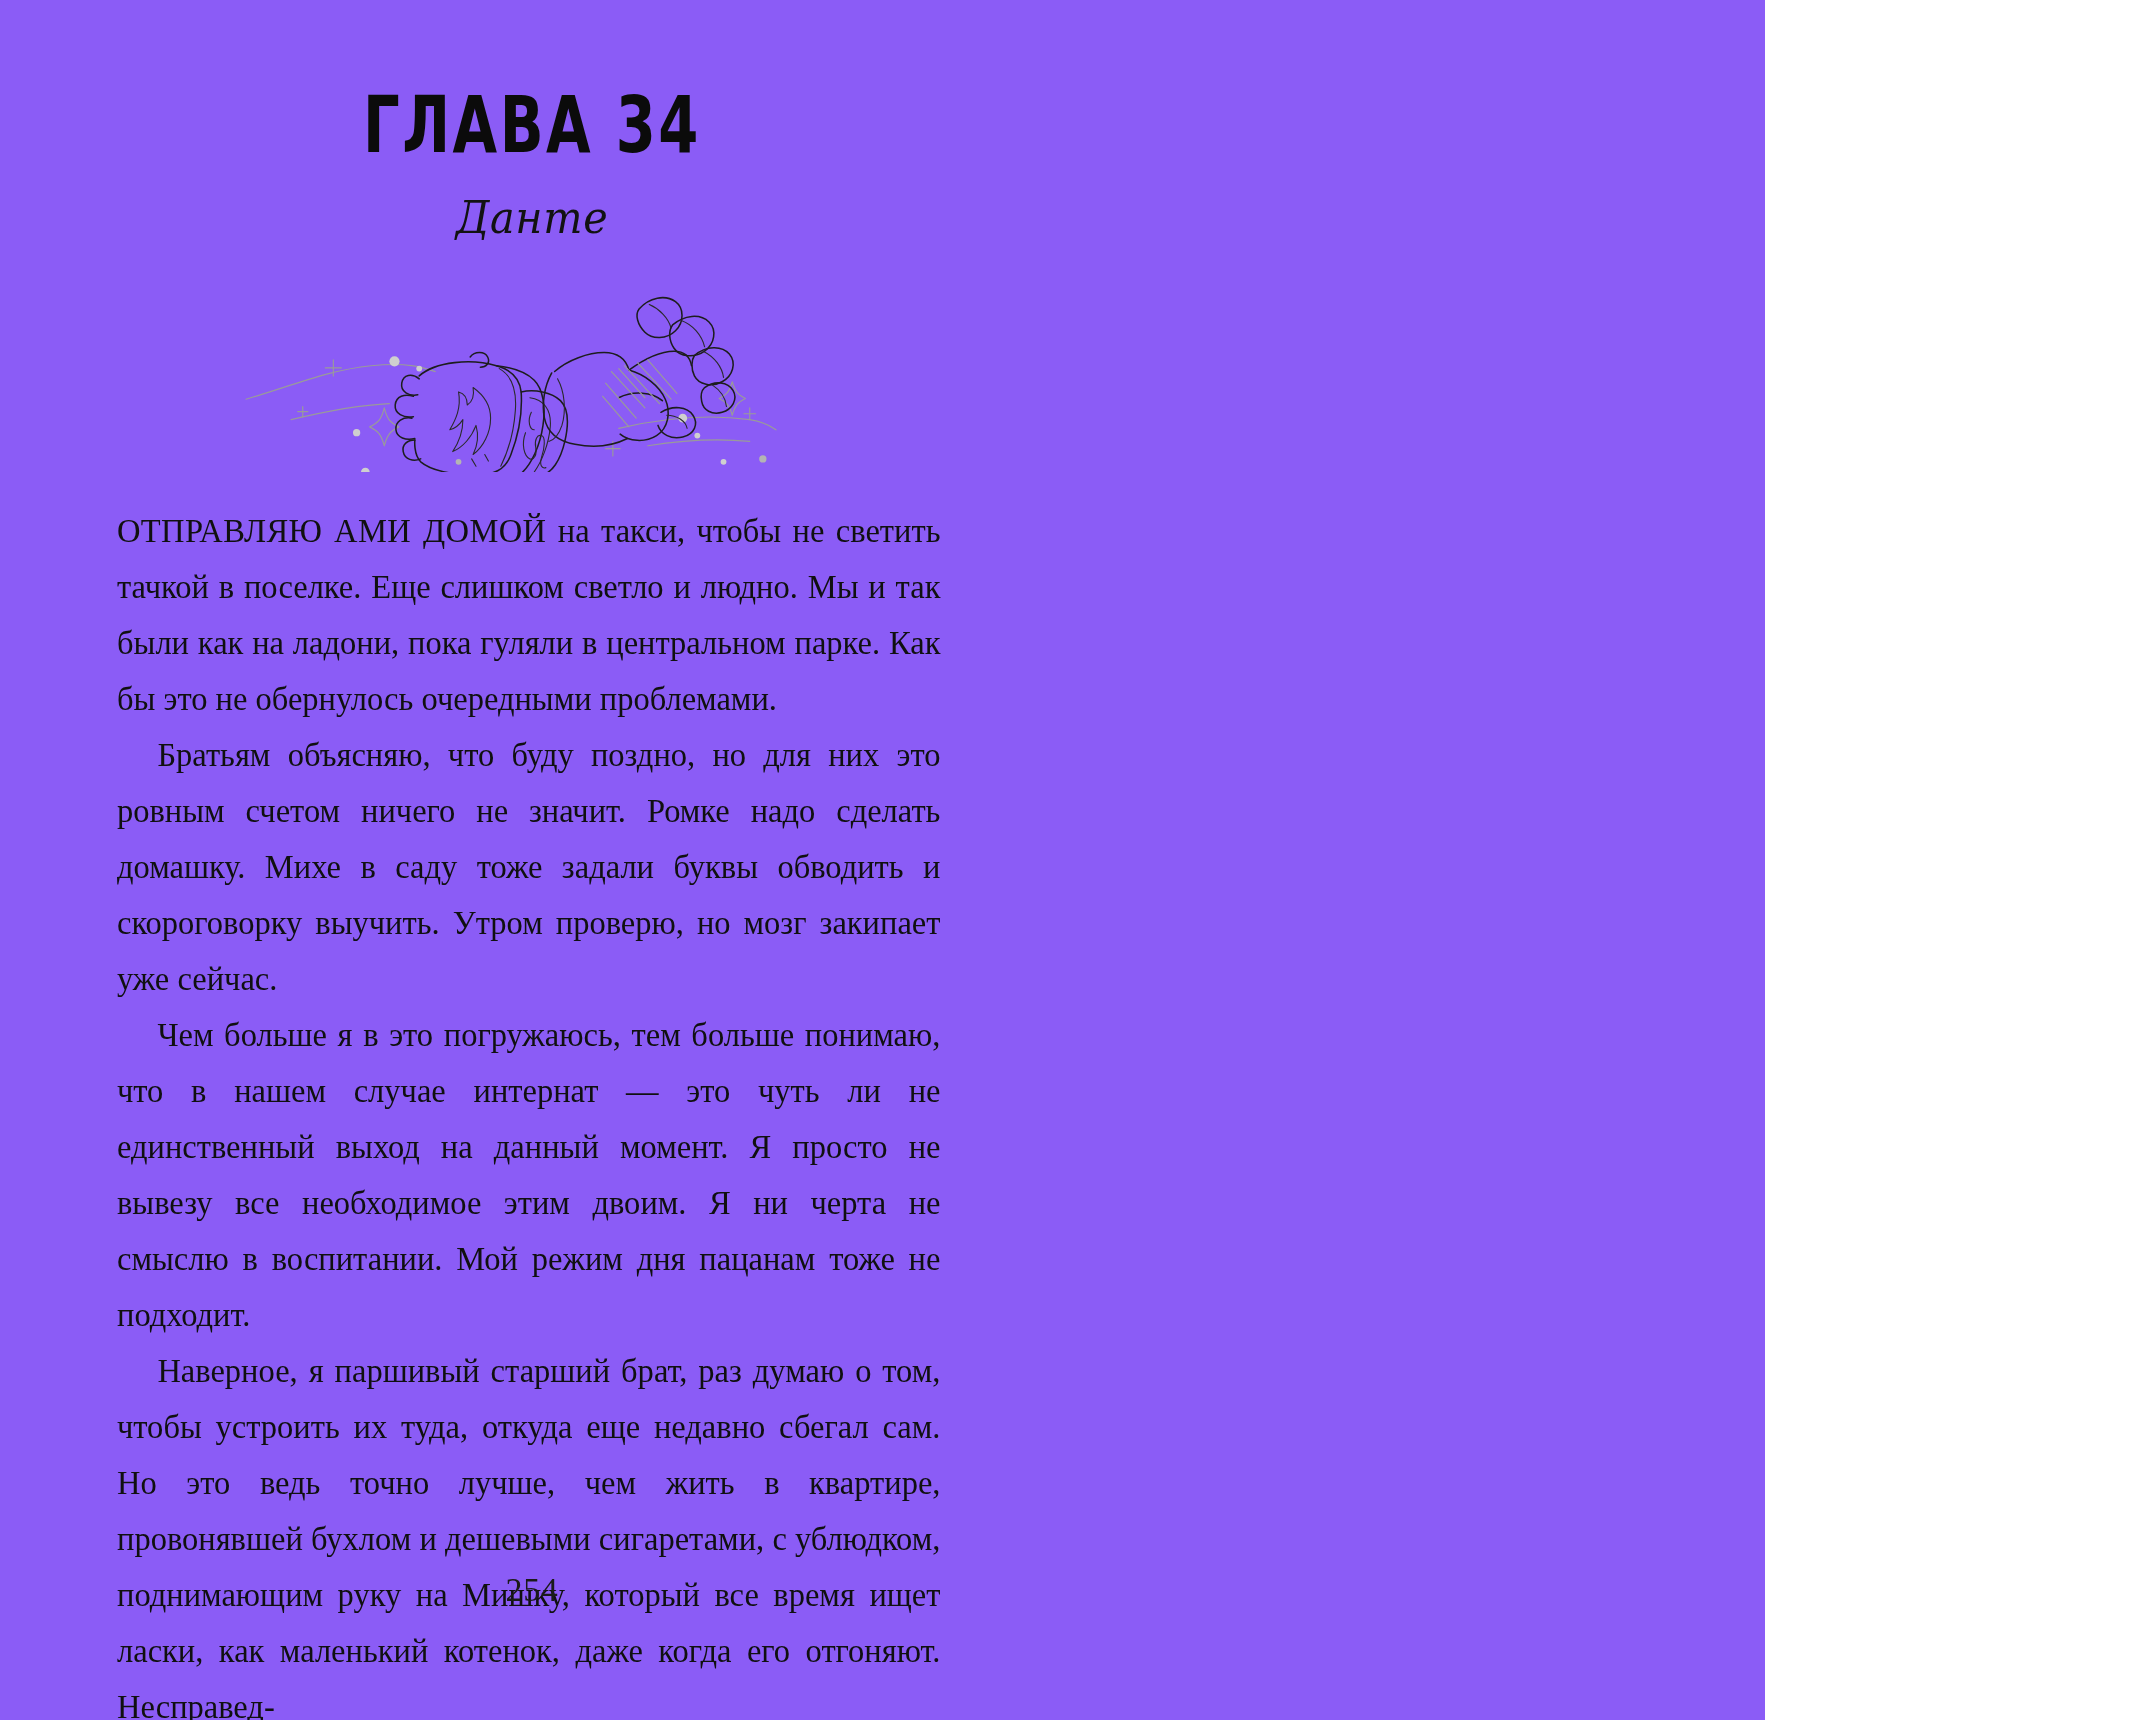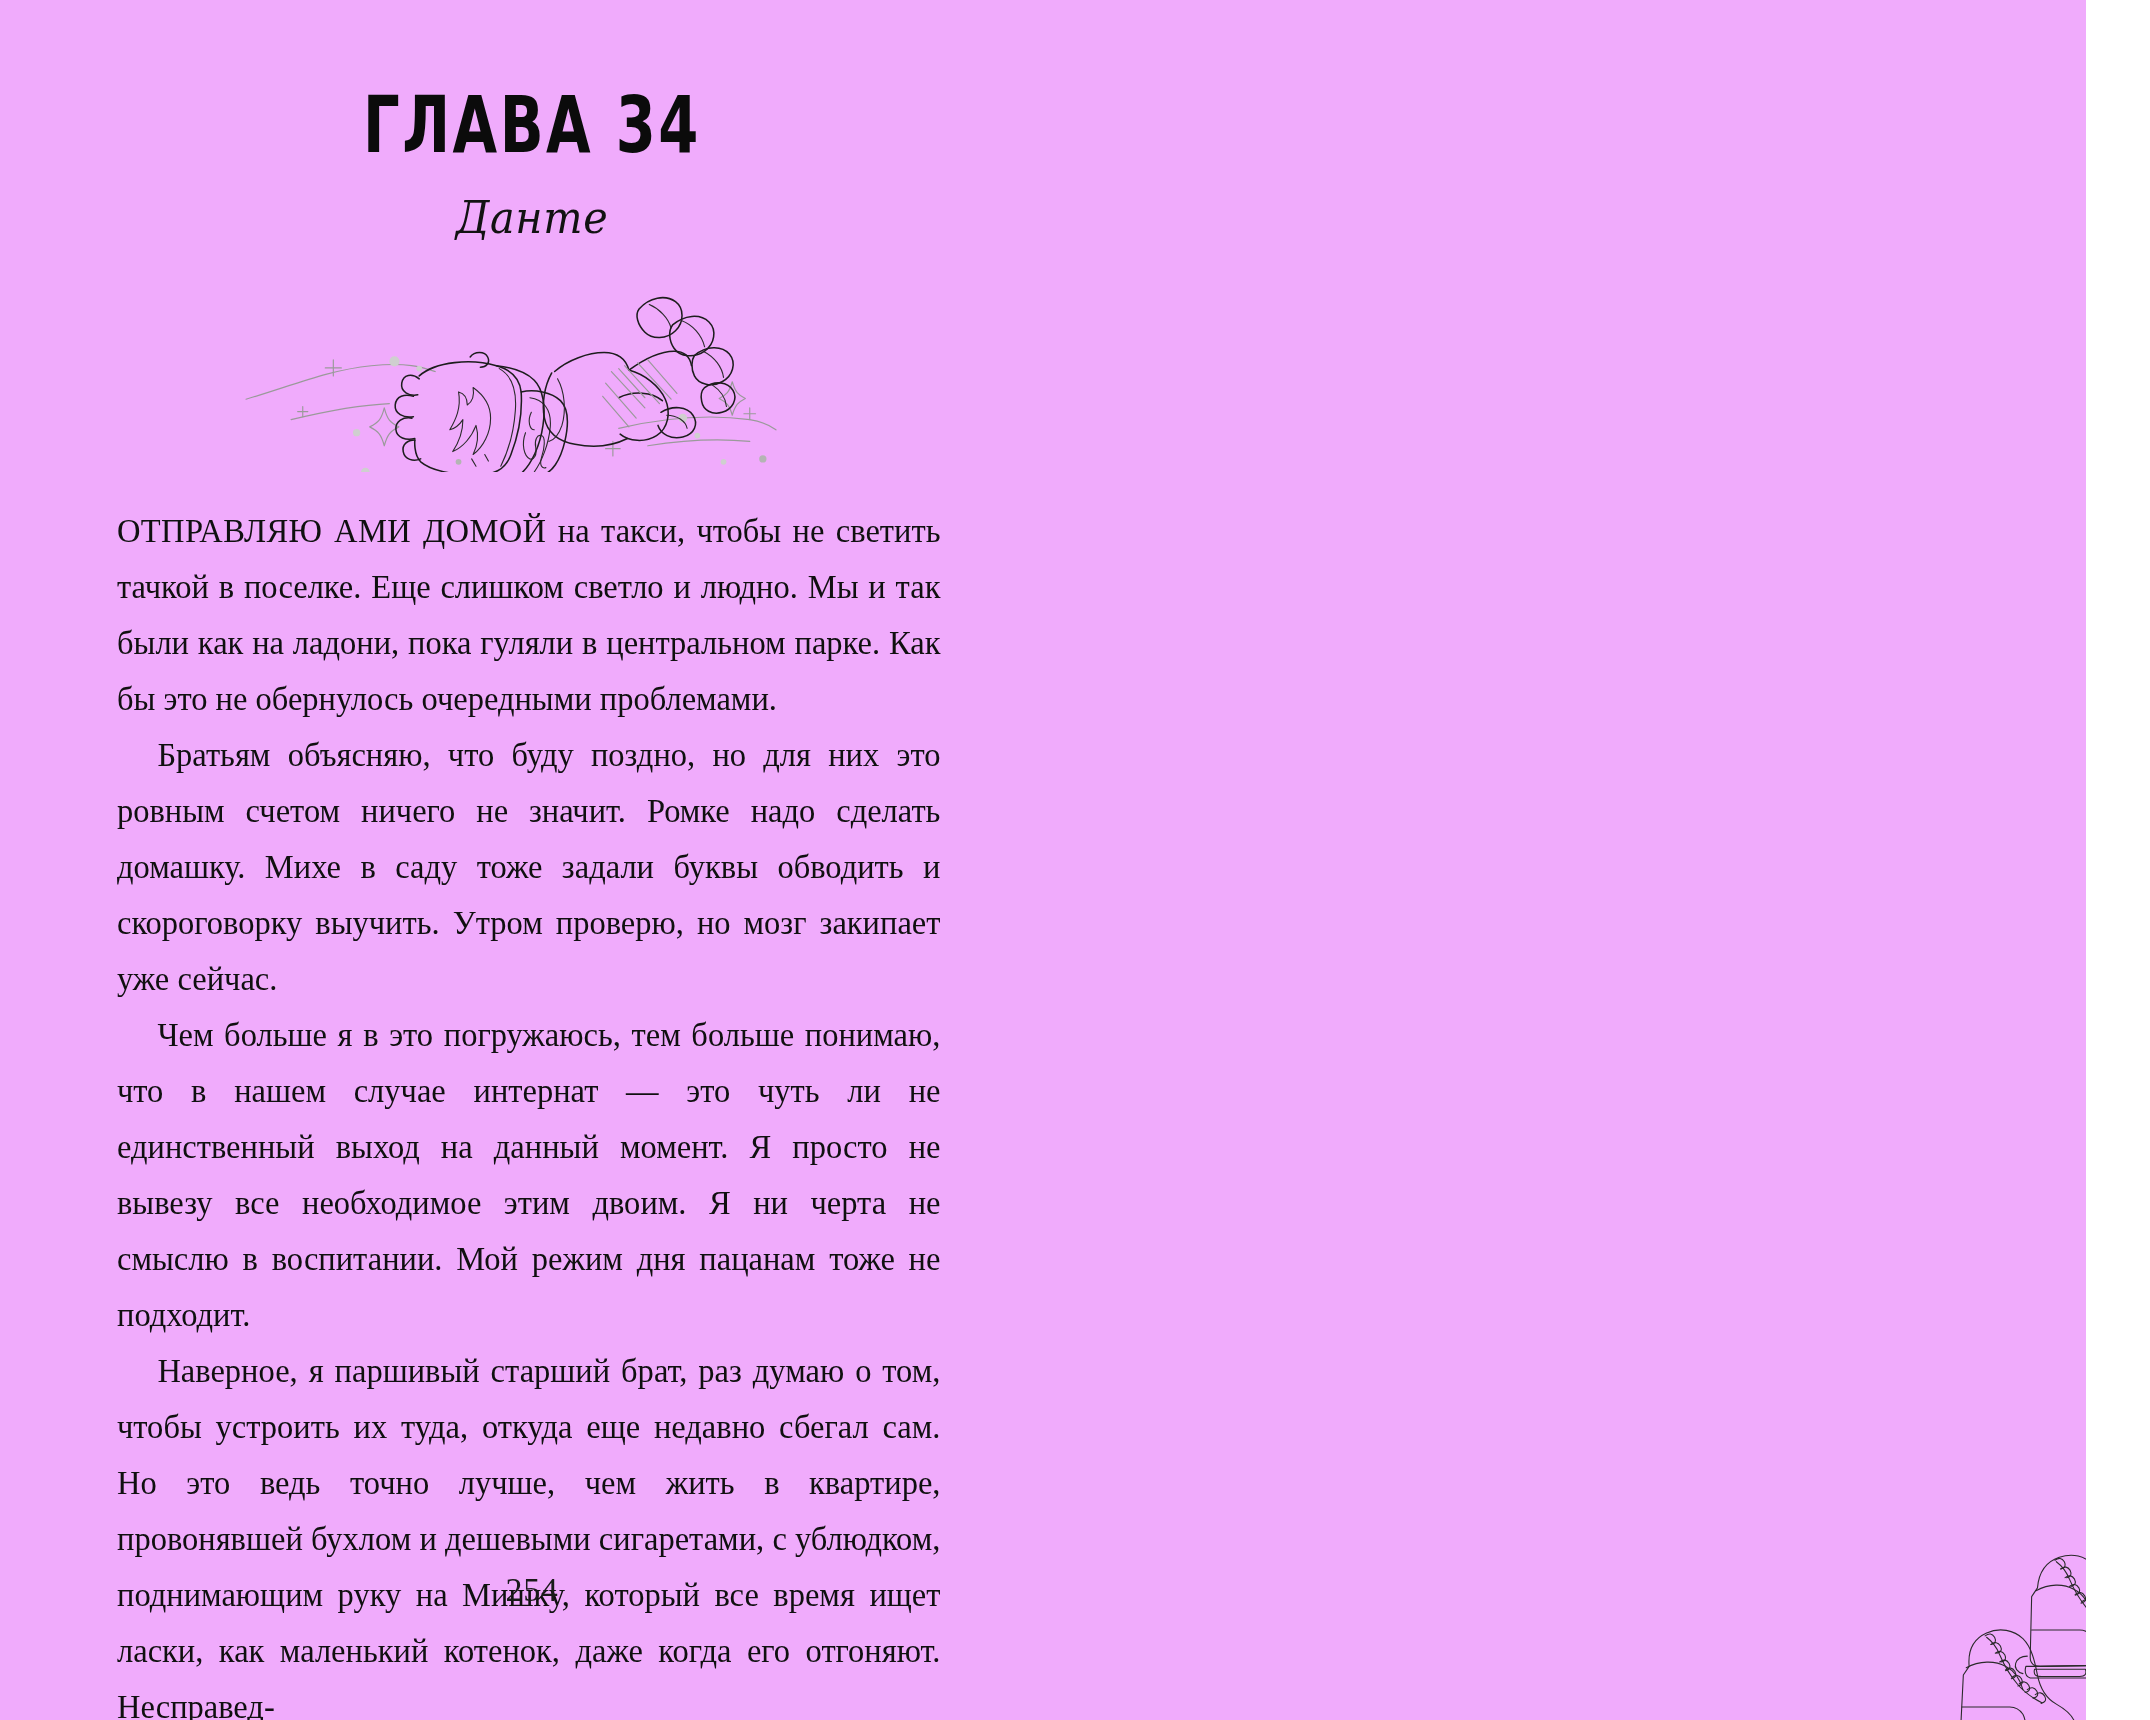--- a/index.html
+++ b/index.html
@@ -8,23 +8,23 @@
     padding: 0;
     background: #ffffff;
   }
   body {
     font-family: "Liberation Serif", "DejaVu Serif", serif;
     color: #111111;
   }
 
   .spread {
     position: relative;
-    width: 2086px;
+    width: 1765px;
     height: 1720px;
-    background: #f0abfc;
+    background: #8b5cf6;
     overflow: hidden;
     box-sizing: border-box;
   }
 
   
   .page {
     position: absolute;
     top: 0;
     height: 1720px;
     box-sizing: border-box;

